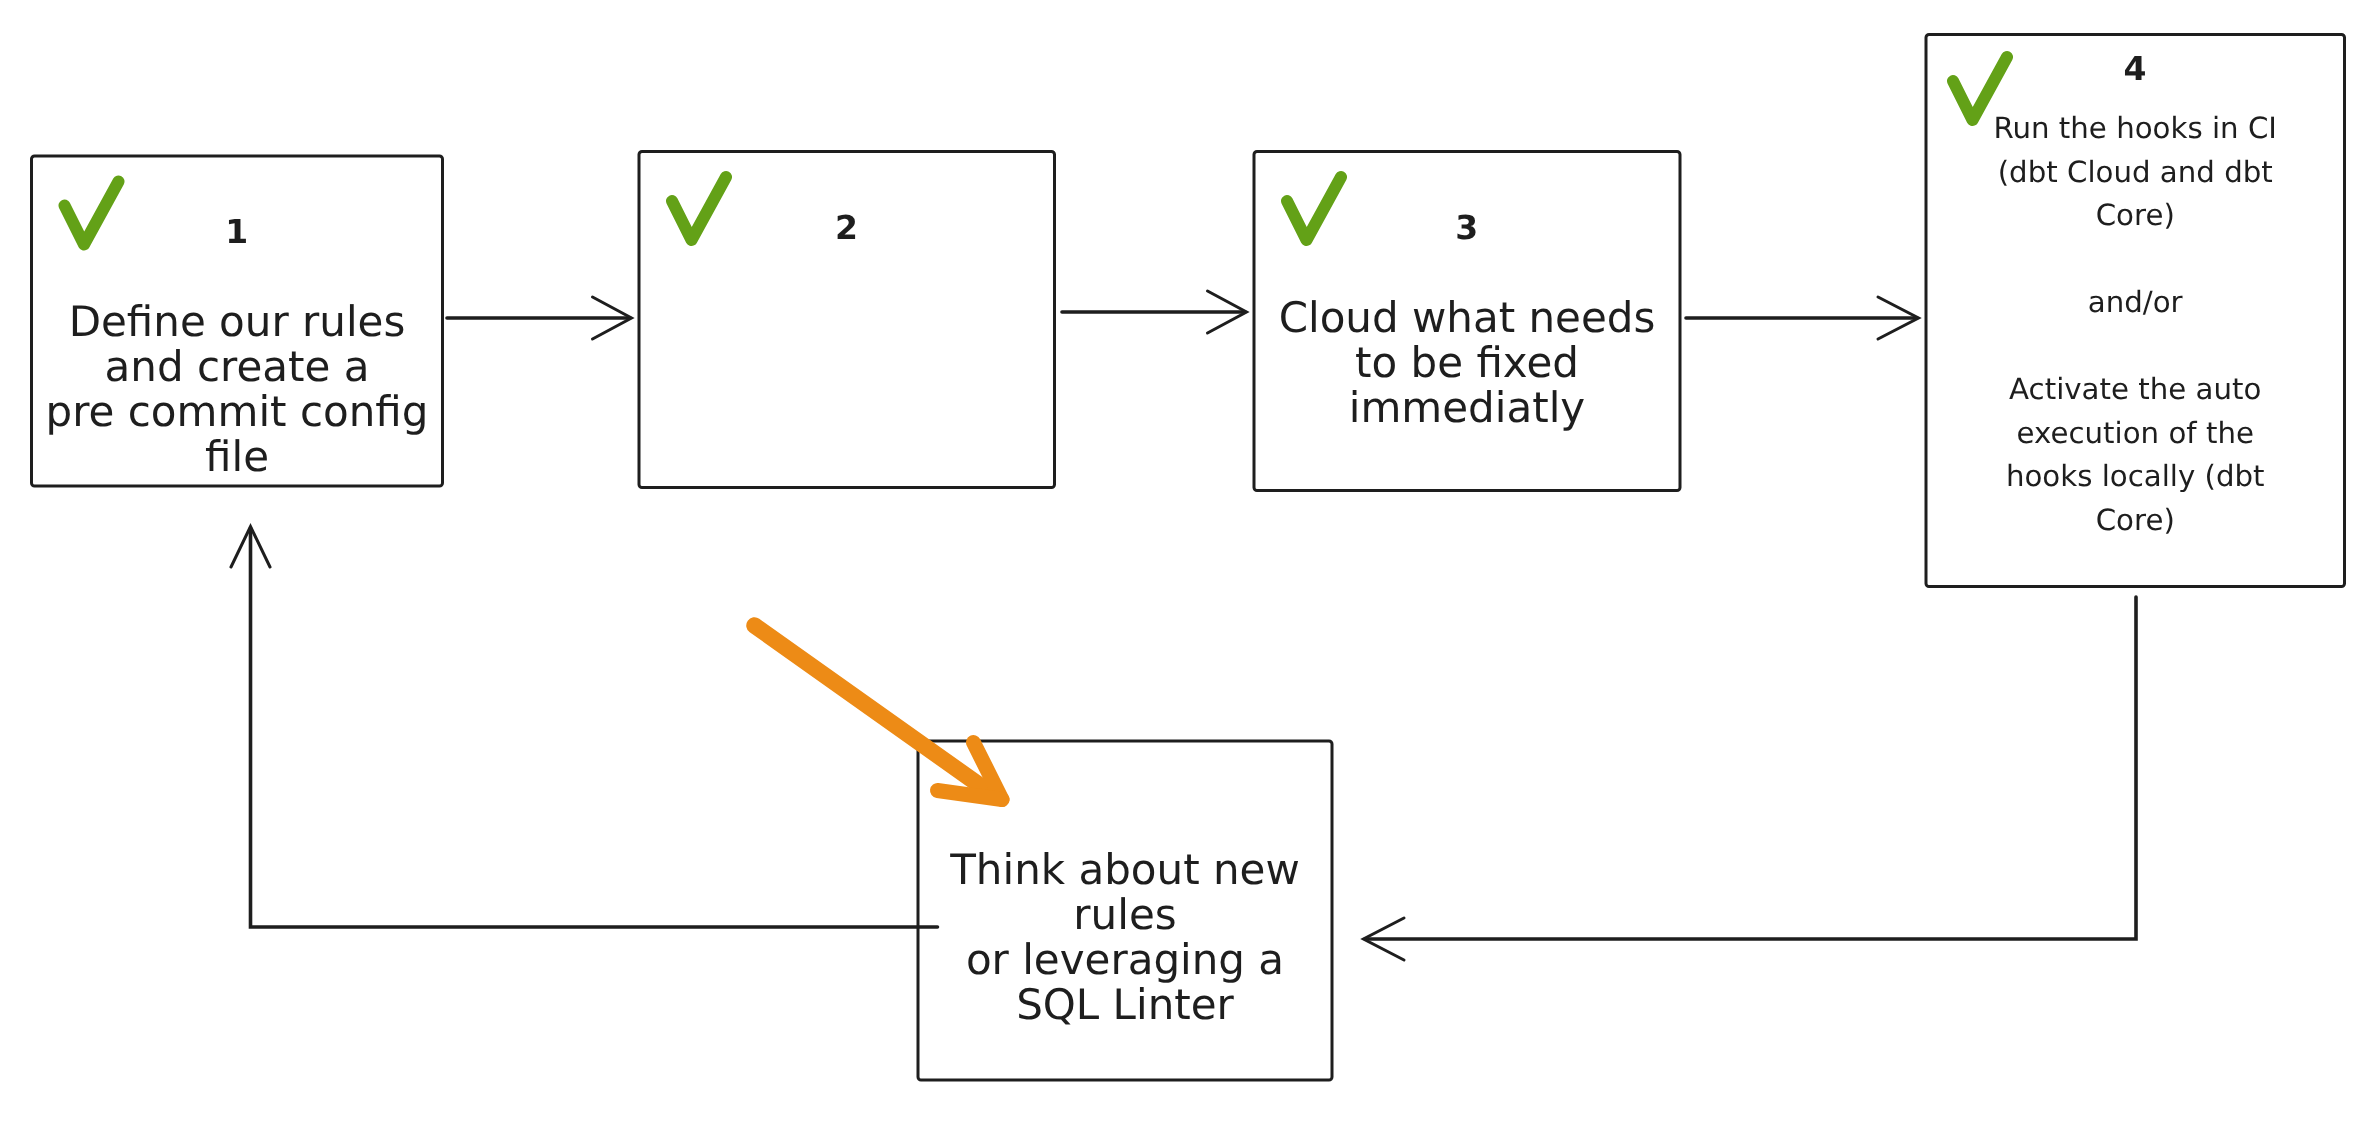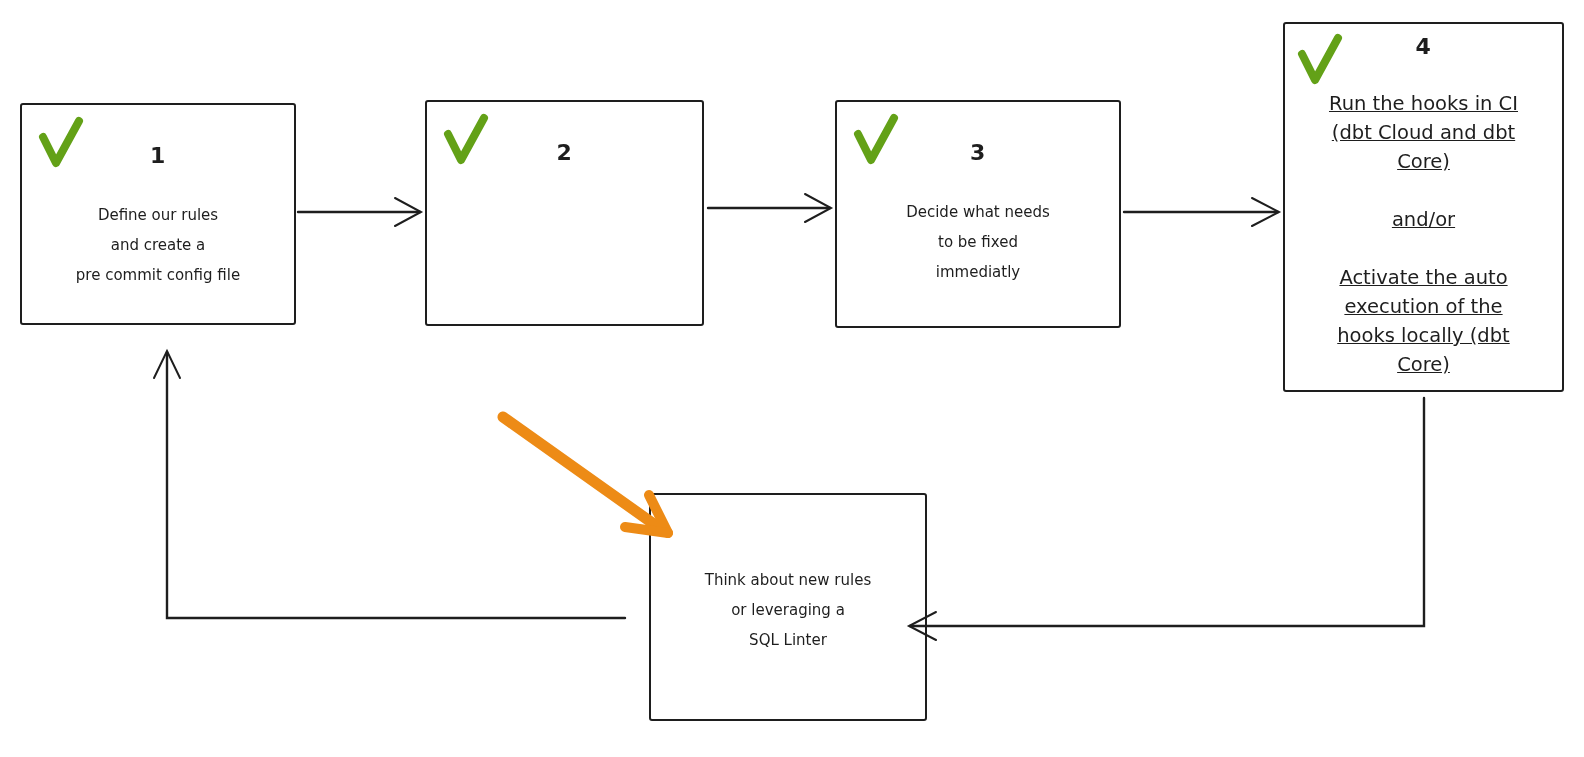--- a/index.html
+++ b/index.html
@@ -31,29 +31,29 @@
     width:46px;height:56px;
   }
   .check svg{width:100%;height:100%;}
   .check path{stroke:var(--check-green);stroke-width:8;fill:none;stroke-linecap:round;stroke-linejoin:round;}
   .box-num{
     font-size:22px;
     font-weight:600;
     letter-spacing:.5px;
   }
   .box-text{
-    font-size:15px;
+    font-size:28px;
     line-height:30px;
     white-space:pre-line;
     padding:0 6px;
   }
   #box1 .box-num,#box2 .box-num,#box3 .box-num{margin-top:38px;}
   #box1 .box-text,#box2 .box-text,#box3 .box-text{margin-top:32px;}
   #box4 .box-num{margin-top:10px;}
-  #box4 .box-text{margin-top:30px;font-size:19.5px;line-height:29px;text-decoration:underline;}
+  #box4 .box-text{margin-top:12px;font-size:19.5px;line-height:29px;}
   #box5 .box-text{margin-top:70px;}
   svg.overlay{
     position:absolute;left:0;top:0;width:1584px;height:757px;
     z-index:5;pointer-events:none;
   }
   svg.overlay .flow{stroke:var(--ink);stroke-width:2.4;fill:none;stroke-linecap:round;}
   svg.overlay .head{stroke:var(--ink);stroke-width:2;fill:none;stroke-linecap:round;stroke-linejoin:miter;}
   svg.overlay .hl{stroke:var(--arrow-orange);stroke-width:11;fill:none;stroke-linecap:round;stroke-linejoin:round;}
 </style>
 </head>
@@ -82,21 +82,21 @@
     <div class="box-num">2</div>
   </div>
 
   <div class="box" id="box3" style="left:835px;top:100px;width:286px;height:228px;">
     <span class="check">
       <svg viewBox="0 0 46 56">
           <path d="M5 22 L18 48 L41 6"></path>
         </svg>
     </span>
     <div class="box-num">3</div>
-    <div class="box-text">Decide what needs
+    <div class="box-text">Cloud what needs
 to be fixed
 immediatly</div>
   </div>
 
   <div class="box" id="box4" style="left:1283px;top:22px;width:281px;height:370px;">
     <span class="check" style="top:8px;left:12px;">
       <svg viewBox="0 0 46 56">
           <path d="M5 22 L18 48 L41 6"></path>
         </svg>
     </span>
@@ -106,21 +106,21 @@
 Core)
 
 and/or
 
 Activate the auto
 execution of the
 hooks locally (dbt
 Core)</div>
   </div>
 
-  <div class="box" id="box5" style="left:649px;top:493px;width:278px;height:228px;">
+  <div class="box" id="box5" style="left:611px;top:493px;width:278px;height:228px;">
     <div class="box-text">Think about new rules
 or leveraging a
 SQL Linter</div>
   </div>
 
   <svg class="overlay">
     <g>
       <path class="flow" d="M298 212 L420 212"></path>
       <path class="head" d="M395 198 L421 212 L395 226"></path>
     </g>

